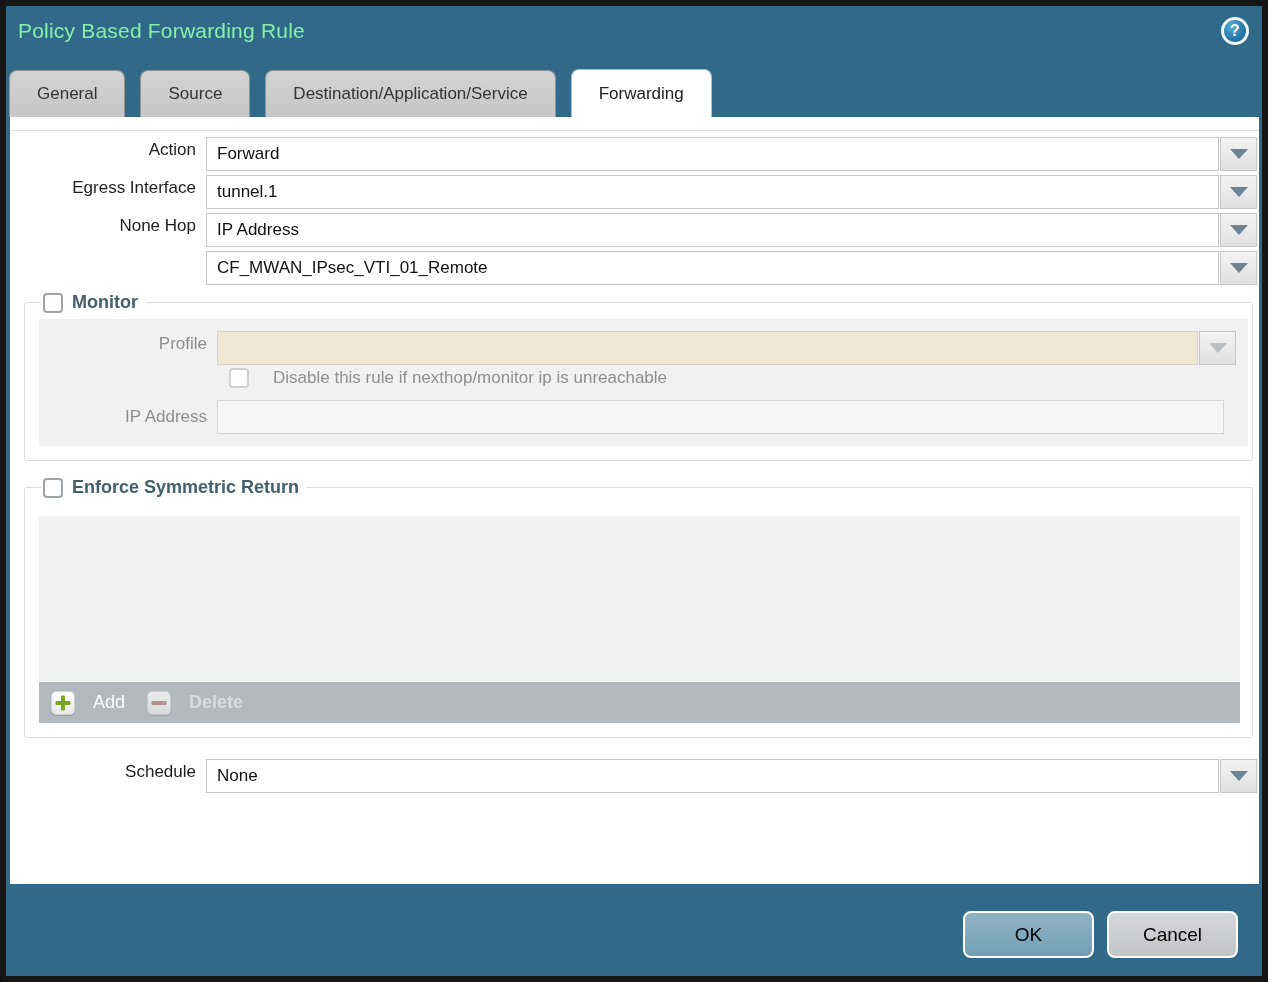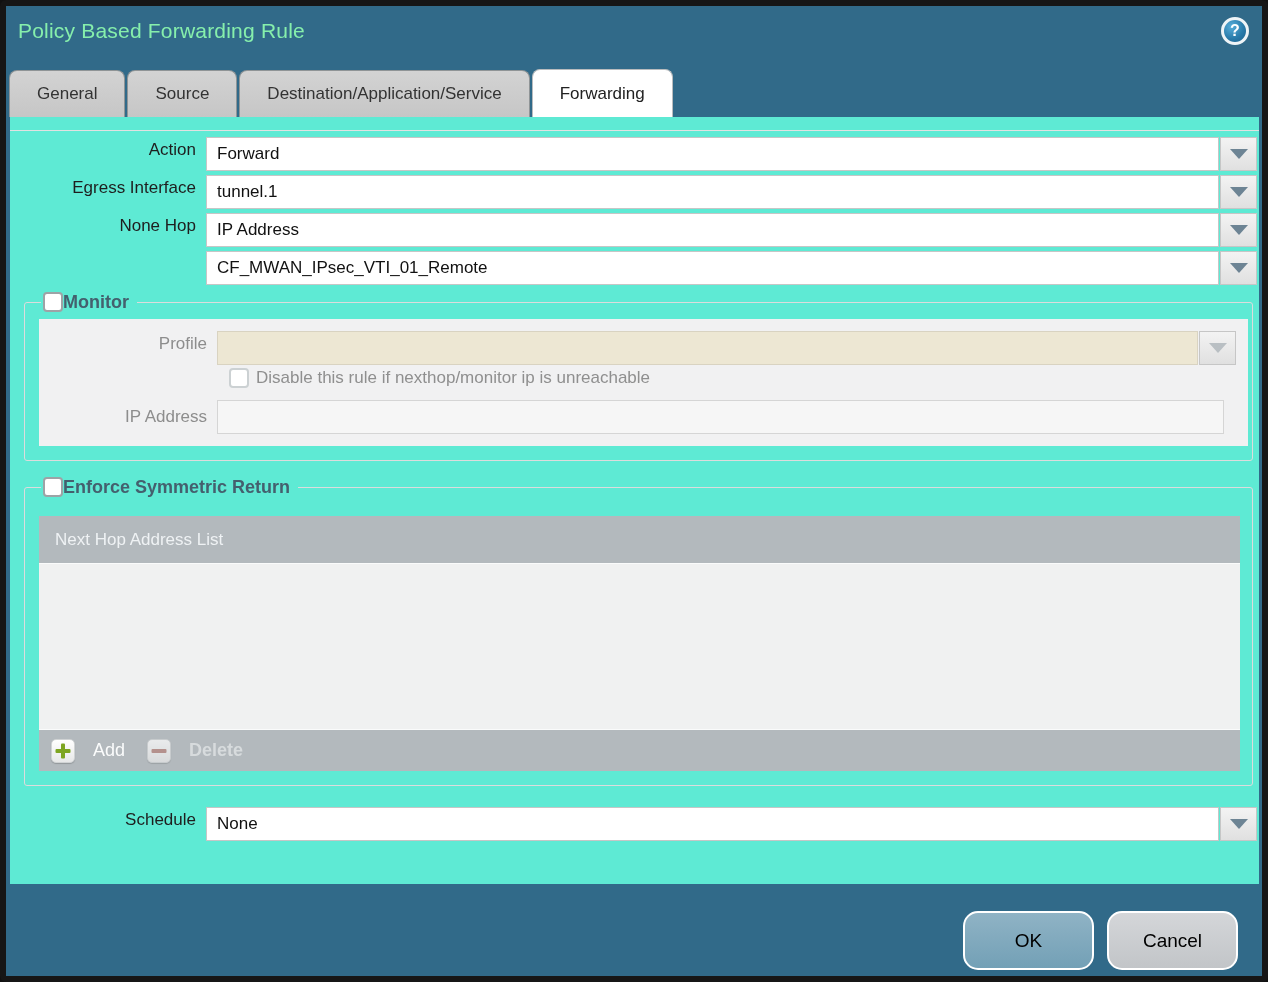--- a/index.html
+++ b/index.html
@@ -25,40 +25,40 @@
     border:3px solid #eef4f7;
     background:radial-gradient(circle at 35% 30%, #58aeda 0%, #2a7cab 55%, #1c5f8c 100%);
     color:#fff; font-weight:700; font-size:16px;
     display:flex; align-items:center; justify-content:center;
     cursor:pointer;
   }
 
   
   .tabs {
     height:61px; flex:0 0 auto;
-    display:flex; align-items:flex-end; gap:2px;
+    display:flex; align-items:flex-end; gap:15px;
     padding-left:3px;
   }
   .tab {
     height:47px; display:flex; align-items:center;
     padding:0 27px;
     background:linear-gradient(#d3d3d3,#c6c6c6);
     border:1px solid #8f9496; border-bottom:none;
     border-radius:8px 8px 0 0;
     font-size:17px; color:#333; cursor:pointer; white-space:nowrap;
   }
   .tab.active {
     height:48px; background:#fff; border-color:#b9bcbe; color:#222;
   }
 
   
   .content {
     height:767px; flex:0 0 auto;
     margin:0 3px 0 4px;
-    background:#5eead4; padding:13px 0 4px 0; overflow:hidden;
+    background:#ffffff; padding:13px 0 4px 0; overflow:hidden;
   }
   .content-rule { border-top:1px solid #e1e1e1; margin:0 0 6px 0; }
 
   .form-row { display:flex; align-items:center; margin:0 2px 13px 0; }
   .form-label {
     width:196px; flex:0 0 auto; text-align:right;
     padding-right:10px; font-size:17px; color:#1e1e1e; white-space:nowrap;
   }
   .combo { flex:1; display:flex; height:25px; }
   .combo-input {
@@ -80,42 +80,42 @@
   }
   .dd-btn.disabled .dd-arrow { border-top-color:#b9bfc3; }
 
   
   fieldset.group {
     border:1px solid #dcdcdc; border-radius:3px;
     margin:16px 6px 0 14px;
     padding:6px 4px 14px 14px;
   }
   legend.group-legend {
-    display:flex; align-items:flex-start; 
+    display:flex; align-items:flex-end; gap:9px;
     padding:0 8px 0 2px; margin-left:2px;
   }
   .legend-text { font-weight:700; font-size:18px; color:#44606e; }
 
   .checkbox {
     appearance:none; -webkit-appearance:none;
     width:20px; height:20px; flex:0 0 auto;
     border:2px solid #9da3a6; border-radius:4px; background:#fff;
     cursor:pointer; margin:0;
   }
   .checkbox:disabled { border-color:#ccd1d3; cursor:default; }
 
   .monitor-panel { background:#f1f1f2; padding:12px 0; }
   .mrow { display:flex; align-items:center; margin:0 12px 12px 0; }
   .mrow:last-child { margin-bottom:0; }
   .mlabel {
     width:178px; flex:0 0 auto; text-align:right;
     padding-right:10px; font-size:17px; color:#8d8d8d; white-space:nowrap;
   }
   .combo-input.beige { background:#ede7d3; border-color:#d9d3c1; }
-  .disable-row { margin-left:190px; display:flex; align-items:flex-start; gap:7px; }
+  .disable-row { margin-left:190px; display:flex; align-items:flex-start; gap:24px; }
   .disable-label { font-size:17px; color:#8f8f8f; }
   .input-disabled {
     flex:1; height:34px; border:1px solid #d5d5d5; background:#f6f6f6;
     font-family:"Liberation Sans",sans-serif; font-size:17px; color:#555;
     padding:0 10px; outline:none; margin-right:12px;
   }
 
   
   .nh-table { margin-top:12px; margin-right:8px; }
   .tbl-header {
@@ -154,21 +154,21 @@
 
   .schedule-row { margin-top:21px; }
 
   
   .footer {
     flex:1 1 auto;
     display:flex; justify-content:flex-end; align-items:flex-start;
     gap:13px; padding:27px 24px 0 0;
   }
   .btn {
-    width:131px; height:59px; border-radius:15px;
+    width:131px; height:47px; border-radius:8px;
     border:2px solid #fff; font-family:"Liberation Sans",sans-serif;
     font-size:19px; color:#000; cursor:pointer;
   }
   .btn-ok { background:linear-gradient(#8fb3c5,#73a0b6); }
   .btn-cancel { background:linear-gradient(#d4d6d9,#c2c5c8); }
 </style>
 </head>
 <body>
 
 <div class="window">
@@ -255,23 +255,20 @@
         </div>
       </div>
     </fieldset>
 
     <fieldset class="group">
       <legend class="group-legend">
         <input type="checkbox" class="checkbox" style="">
         <span class="legend-text">Enforce Symmetric Return</span>
       </legend>
       <div class="nh-table">
-        <div class="tbl-header">
-          <span>Next Hop Address List</span>
-        </div>
         <div class="tbl-body"></div>
         <div class="tbl-footer">
           <span class="tbl-btn">
             <span class="icon-box plus"></span>
             <span class="tbl-btn-label">Add</span>
           </span>
           <span class="tbl-btn disabled">
             <span class="icon-box minus"></span>
             <span class="tbl-btn-label">Delete</span>
           </span>

